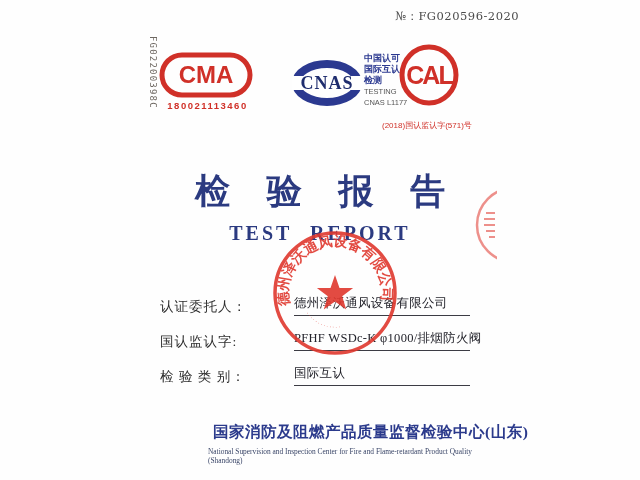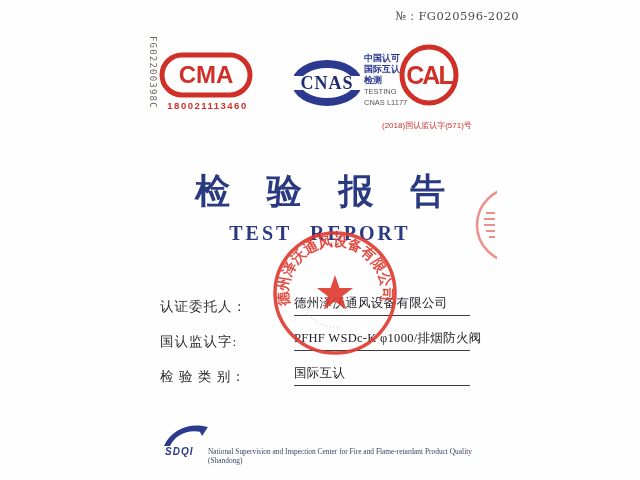--- a/index.html
+++ b/index.html
@@ -115,22 +115,16 @@
         <path id="seal-arc" d="M 19.6,77.2 A 47,47 0 1 1 110.4,77.2" fill="none"></path>
         <path id="seal-bottom-arc" d="M 35.5,85.6 A 36,36 0 0 0 94.5,85.6" fill="none"></path>
       </defs>
       <circle cx="65" cy="65" r="60" fill="none" stroke="#e0382e" stroke-width="3.5"></circle>
       <text font-family="Liberation Serif, serif" font-size="14" font-weight="bold" fill="#e0382e"><textPath href="#seal-arc">德州泽沃通风设备有限公司</textPath></text>
       <polygon points="65,47 60.5,59.9 46.9,60.1 57.8,68.3 53.8,81.4 65,73.6 76.2,81.4 72.2,68.3 83.1,60.1 69.5,59.9" fill="#e0382e"></polygon>
       <text font-family="DejaVu Sans, sans-serif" font-size="5" fill="#e0382e"><textPath href="#seal-bottom-arc">· · · · · · · · · · · · ·</textPath></text>
     </svg>
   </div>
 
-  <div class="footer-logo">
-    <svg width="50" height="38" viewBox="0 0 50 38">
-      <path d="M3,26 C10,9 30,2 47,7 L40,12 C27,9 14,15 9,26 Z" fill="#2b3a8c"></path>
-      <path d="M47,7 L41,16 L39,12 Z" fill="#2b3a8c"></path>
-      <text x="4" y="35" font-family="Liberation Sans, sans-serif" font-size="10" font-weight="bold" font-style="italic" fill="#2b3a8c" letter-spacing="1">SDQI</text>
-    </svg>
-  </div>
+  <div class="footer-cn">国家消防及阻燃产品质量监督检验中心(山东)</div>
   <div class="footer-en">National Supervision and Inspection Center for Fire and Flame-retardant Product Quality (Shandong)</div>
 
 </div>
 
 </body></html>

